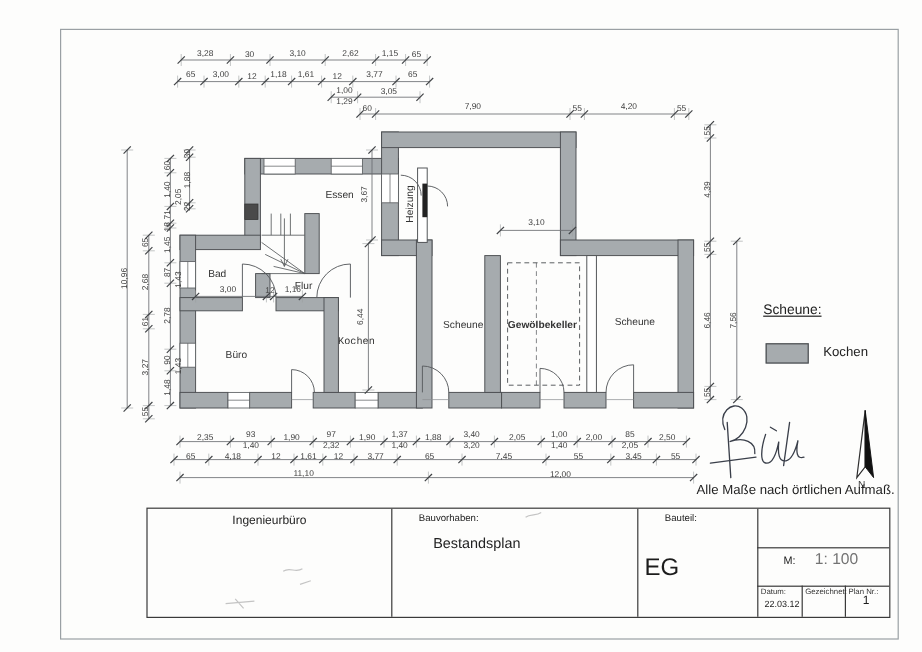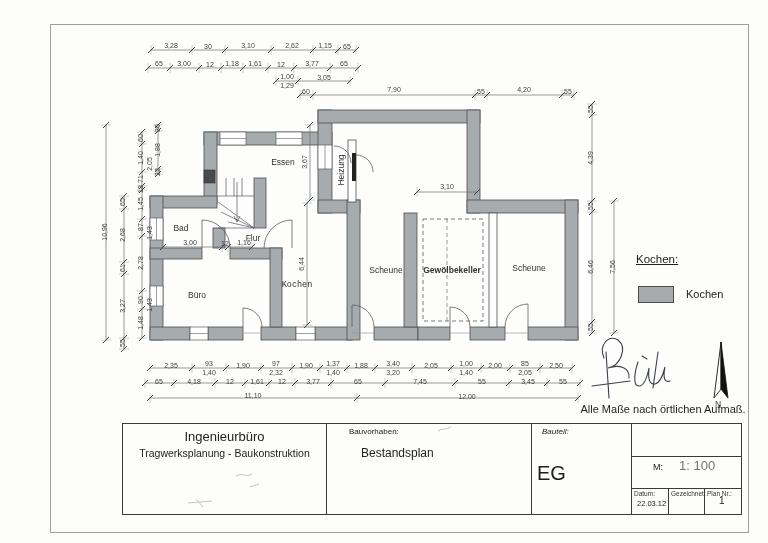--- a/index.html
+++ b/index.html
@@ -34,21 +34,21 @@
   .legend-item-lbl{
     position:absolute;left:686px;top:288px;font-size:11px;color:#222;
   }
   .north-lbl{position:absolute;transform:translate(-50%,-50%);font-size:8.5px;color:#444;}
   .note{
     position:absolute;left:663px;top:409px;transform:translate(-50%,-50%);
     font-size:11px;color:#1e1e1e;white-space:nowrap;
   }
   .tb{position:absolute;left:122px;top:423px;width:618px;height:90px;border:1.6px solid #3a3a3a;background:transparent;}
   .tb .vline{position:absolute;top:0;bottom:0;width:0;border-left:1.2px solid #3a3a3a;}
-  .tb-company{position:absolute;left:0;top:5px;width:203px;text-align:center;font-size:13px;color:#222;}
+  .tb-company{position:absolute;left:0;top:5px;width:203px;text-align:center;font-size:10px;color:#222;}
   .tb-company-sub{position:absolute;left:0;top:23px;width:203px;text-align:center;font-size:10.5px;color:#222;}
   .tb-small{position:absolute;font-size:8px;color:#222;padding-left:19px;}
   .tb-project{position:absolute;left:238px;top:22px;font-size:12px;color:#222;}
   .tb-part1{position:absolute;left:414px;top:12px;font-size:20px;color:#1c1c1c;}
   .tb-part2{position:absolute;left:414px;top:38px;font-size:20px;color:#1c1c1c;}
   .tb-scale-lbl{position:absolute;left:530px;top:38px;font-size:9px;color:#222;}
   .tb-scale{position:absolute;left:556px;top:34px;font-size:13px;color:#737373;}
   .tb-hline{position:absolute;height:0;border-top:1.2px solid #3a3a3a;}
   .tb-mini{position:absolute;font-size:6.5px;color:#333;}
   .tb-date{position:absolute;left:514px;top:75px;font-size:7.5px;color:#222;}
@@ -459,44 +459,43 @@
     <span class="lbl" style="left: 253px; top: 395px;">11,10</span>
     <span class="lbl" style="left: 467px; top: 396px;">12,00</span>
     <span class="lbl" style="left: 190px; top: 242px;">3,00</span>
     <span class="lbl" style="left: 225px; top: 243px;">12</span>
     <span class="lbl" style="left: 244px; top: 242px;">1,16</span>
     <span class="lbl rot" style="left: 304px; top: 162px;">3,67</span>
     <span class="lbl rot" style="left: 301px; top: 264px;">6,44</span>
     <span class="lbl" style="left: 447px; top: 186px;">3,10</span>
   </div>
 
-<div class="legend-title">Kochen:</div>
+<div class="legend-title">Scheune:</div>
 <div class="legend-swatch"></div>
 <div class="legend-item-lbl">Kochen</div>
 
 <div class="north-lbl" style="left:718px;top:404px;">N</div>
 
 <div class="note">Alle Maße nach örtlichen Aufmaß.</div>
 
 <div class="tb">
   <div class="vline" style="left:203px;"></div>
   <div class="vline" style="left:408px;"></div>
   <div class="vline" style="left:508px;"></div>
   <div class="tb-hline" style="left:508px;right:0;top:32px;"></div>
   <div class="tb-hline" style="left:508px;right:0;top:64px;"></div>
   <div class="vline" style="left:545px;top:64px;"></div>
   <div class="vline" style="left:581px;top:64px;"></div>
 
   <div class="tb-company">Ingenieurbüro</div>
-  <div class="tb-company-sub">Tragwerksplanung - Baukonstruktion</div>
 
   <div class="tb-small" style="left:207px;top:3px;">Bauvorhaben:</div>
   <div class="tb-project">Bestandsplan</div>
 
-  <div class="tb-small" style="left:400px;top:3px;font-style:italic;">Bauteil:</div>
+  <div class="tb-small" style="left:412px;top:3px;">Bauteil:</div>
   <div class="tb-part2">EG</div>
 
   <div class="tb-scale-lbl">M:</div>
   <div class="tb-scale">1: 100</div>
 
   <div class="tb-mini" style="left:511px;top:66px;">Datum:</div>
   <div class="tb-date">22.03.12</div>
   <div class="tb-mini" style="left:548px;top:66px;">Gezeichnet:</div>
   <div class="tb-mini" style="left:584px;top:66px;">Plan Nr.:</div>
   <div class="tb-planno">1</div>

